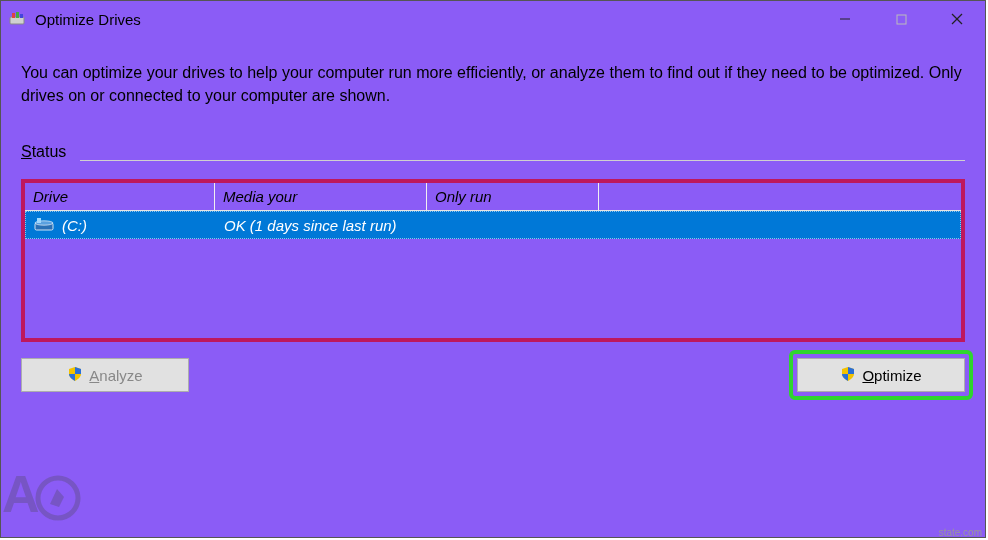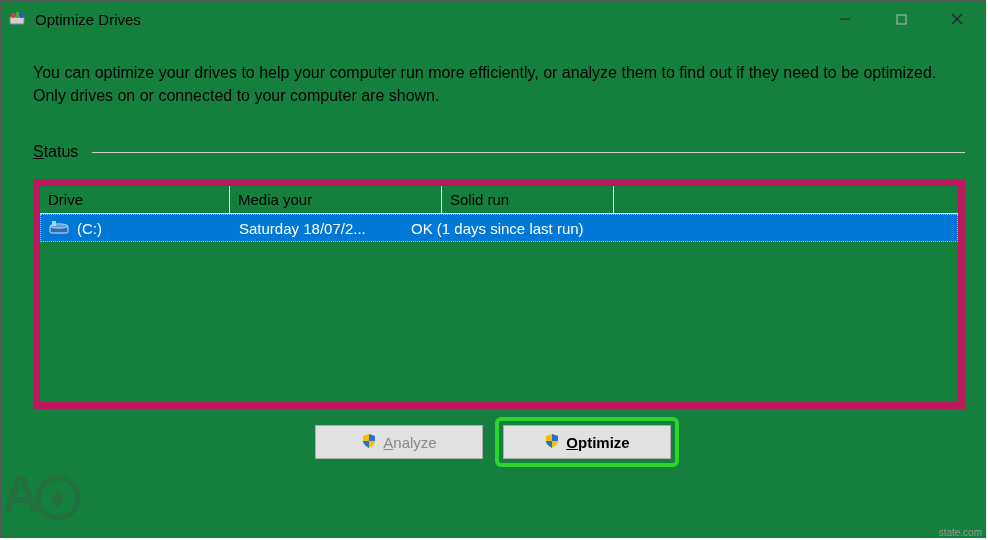--- a/index.html
+++ b/index.html
@@ -10,21 +10,21 @@
       width: 988px;
       height: 540px;
       overflow: hidden;
       position: relative;
     }
     .window {
       border: 1px solid #555;
       width: 986px;
       height: 538px;
       position: relative;
-      background: #15803d;
+      background: #8b5cf6;
     }
     .titlebar {
       display: flex;
       align-items: center;
       height: 36px;
       padding: 0 0 0 8px;
     }
     .titlebar-icon {
       width: 18px; height: 18px;
       display: inline-flex;
@@ -46,49 +46,50 @@
       width: 56px;
       height: 36px;
       display: flex;
       align-items: center;
       justify-content: center;
       color: #222;
       font-size: 14px;
     }
     .win-btn.disabled { color: #bbb; }
     .content {
-      padding: 24px 20px 0 32px;
+      padding: 24px 20px 0 20px;
     }
     .desc {
       font-size: 16px;
       color: #000;
       line-height: 1.45;
       margin-bottom: 36px;
     }
     .status-row {
       display: flex;
-      align-items: center;
+      align-items: flex-end;
       gap: 14px;
       margin-bottom: 18px;
     }
     .status-label {
       font-size: 16px;
       color: #000;
     }
     .status-label .ul { text-decoration: underline; }
     .status-line {
       flex: 1;
       height: 1px;
       background: #d0d0d0;
     }
     .listview {
-      border: 7px solid #be185d;
-      height: 230px;
+      border: 4px solid #be185d;
+      height: 163px;
       width: 100%;
       position: relative;
+      font-style: italic;
     }
     .lv-header {
       display: flex;
       height: 28px;
       font-size: 15px;
       color: #000;
       align-items: center;
       border-bottom: 1px solid #e5e5e5;
     }
     .lv-header > div {
@@ -119,21 +120,21 @@
       gap: 6px;
       overflow: hidden;
       white-space: nowrap;
     }
     .drive-icon-wrap {
       width: 22px; height: 18px;
       display: inline-flex; align-items: center; justify-content: center;
     }
     .button-row {
       display: flex;
-      justify-content: center;
+      justify-content: space-between;
       gap: 20px;
       padding: 16px 20px 0 20px;
     }
     .btn {
       width: 168px;
       height: 34px;
       background: #e1e1e1;
       border: 1px solid #adadad;
       display: flex;
       align-items: center;
@@ -221,51 +222,50 @@
 
     <div class="status-row">
       <span class="status-label"><span class="ul">S</span><span>tatus</span></span>
       <div class="status-line"></div>
     </div>
 
     <div class="listview">
       <div class="lv-header">
         <div class="col-drive">Drive</div>
         <div class="col-media">Media your</div>
-        <div class="col-last">Solid run</div>
+        <div class="col-last">Only run</div>
       </div>
       <div class="lv-row">
         <div class="col-drive">
           <span class="drive-icon-wrap">
             <svg width="22" height="16" viewBox="0 0 22 16">
               <rect x="1" y="6" width="18" height="7" rx="1.5" fill="#2a6fb5" stroke="#fff" stroke-width="0.8"></rect>
               <ellipse cx="10" cy="6" rx="9" ry="2.2" fill="#5aa0df" stroke="#fff" stroke-width="0.6"></ellipse>
               <rect x="3" y="1" width="4" height="5" fill="#a0d8ff"></rect>
             </svg>
           </span>
           <span>(C:)</span>
         </div>
-        <div class="col-last">Saturday 18/07/2...</div>
         <div class="col-status">OK (1 days since last run)</div>
       </div>
     </div>
   </div>
 
   <div class="button-row">
     <div class="btn disabled">
       <span>
         <svg width="16" height="16" viewBox="0 0 16 16">
           <path d="M8 1 L14 3 V8 C14 12 8 15 8 15 C8 15 2 12 2 8 V3 Z" fill="#f2c200"></path>
           <path d="M8 1 L14 3 V8 L8 8 Z" fill="#2a6fd6"></path>
           <path d="M8 8 L8 15 C8 15 2 12 2 8 Z" fill="#2a6fd6"></path>
         </svg>
       </span>
       <span><span class="ul">A</span><span>nalyze</span></span>
     </div>
-    <div style="position:relative;font-weight:bold;">
+    <div style="position:relative;">
       <div class="btn">
         <span>
           <svg width="16" height="16" viewBox="0 0 16 16">
             <path d="M8 1 L14 3 V8 C14 12 8 15 8 15 C8 15 2 12 2 8 V3 Z" fill="#f2c200"></path>
             <path d="M8 1 L14 3 V8 L8 8 Z" fill="#2a6fd6"></path>
             <path d="M8 8 L8 15 C8 15 2 12 2 8 Z" fill="#2a6fd6"></path>
           </svg>
         </span>
         <span><span class="ul">O</span><span>ptimize</span></span>
       </div>

